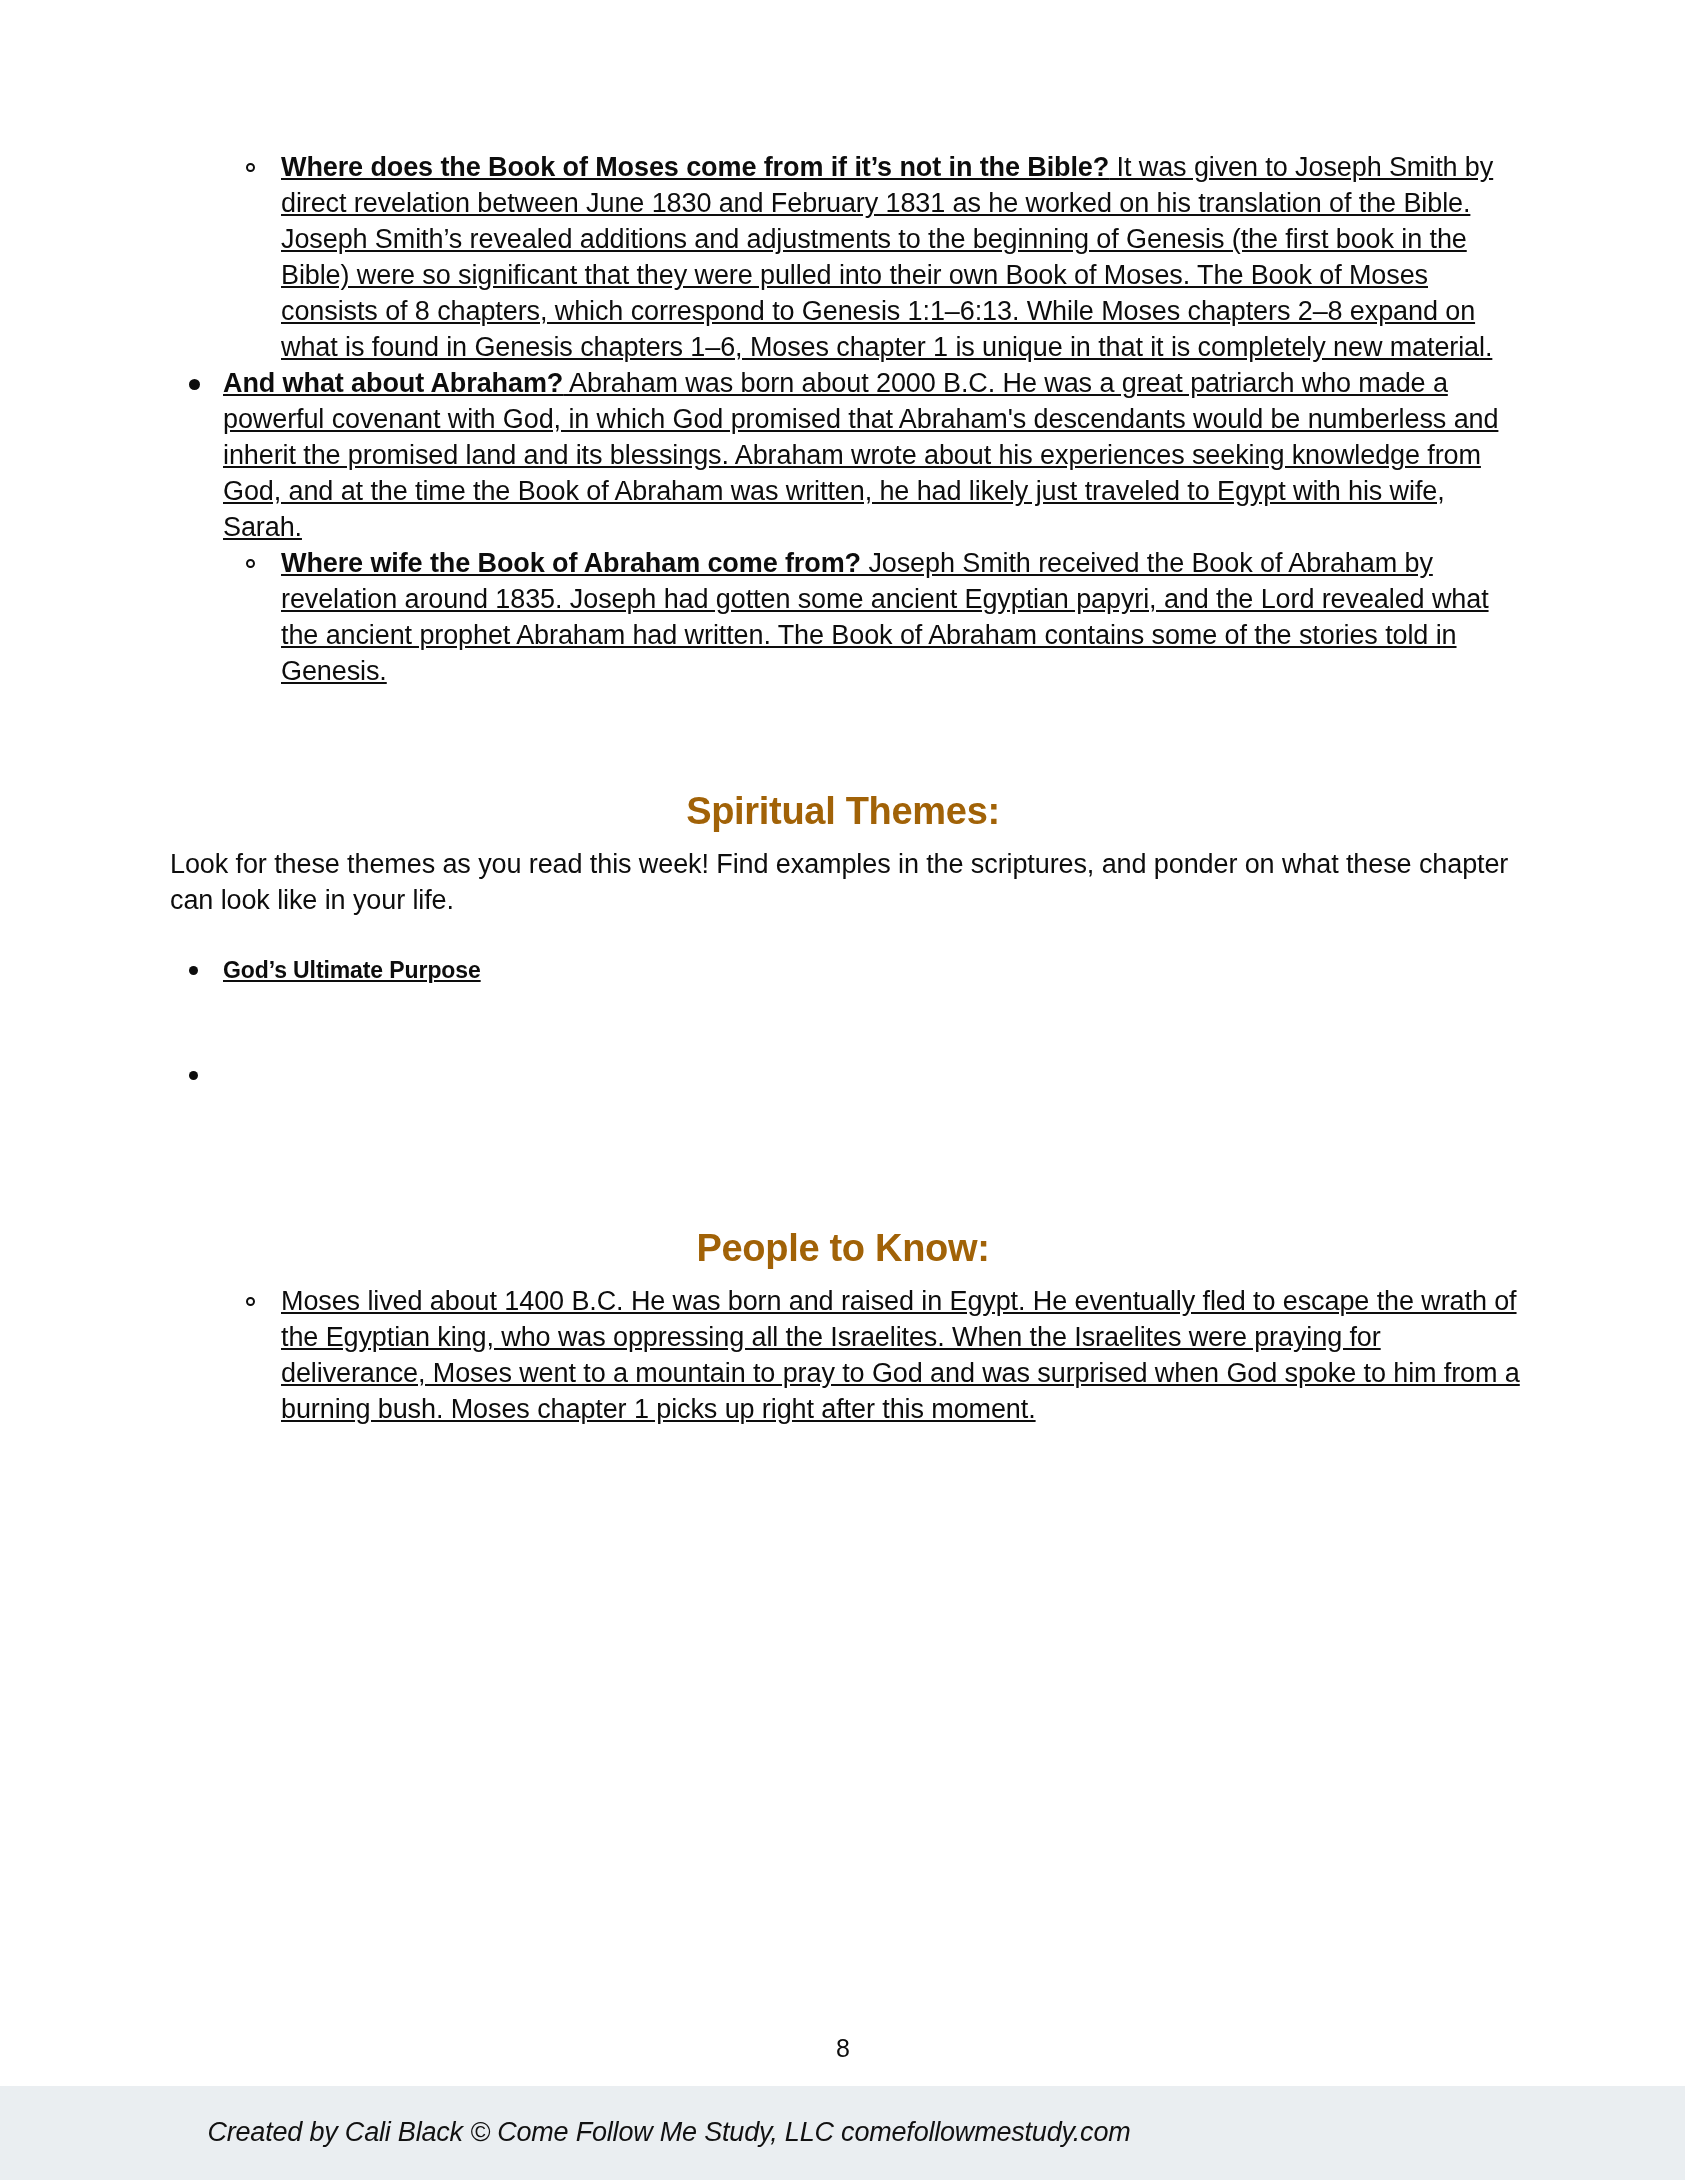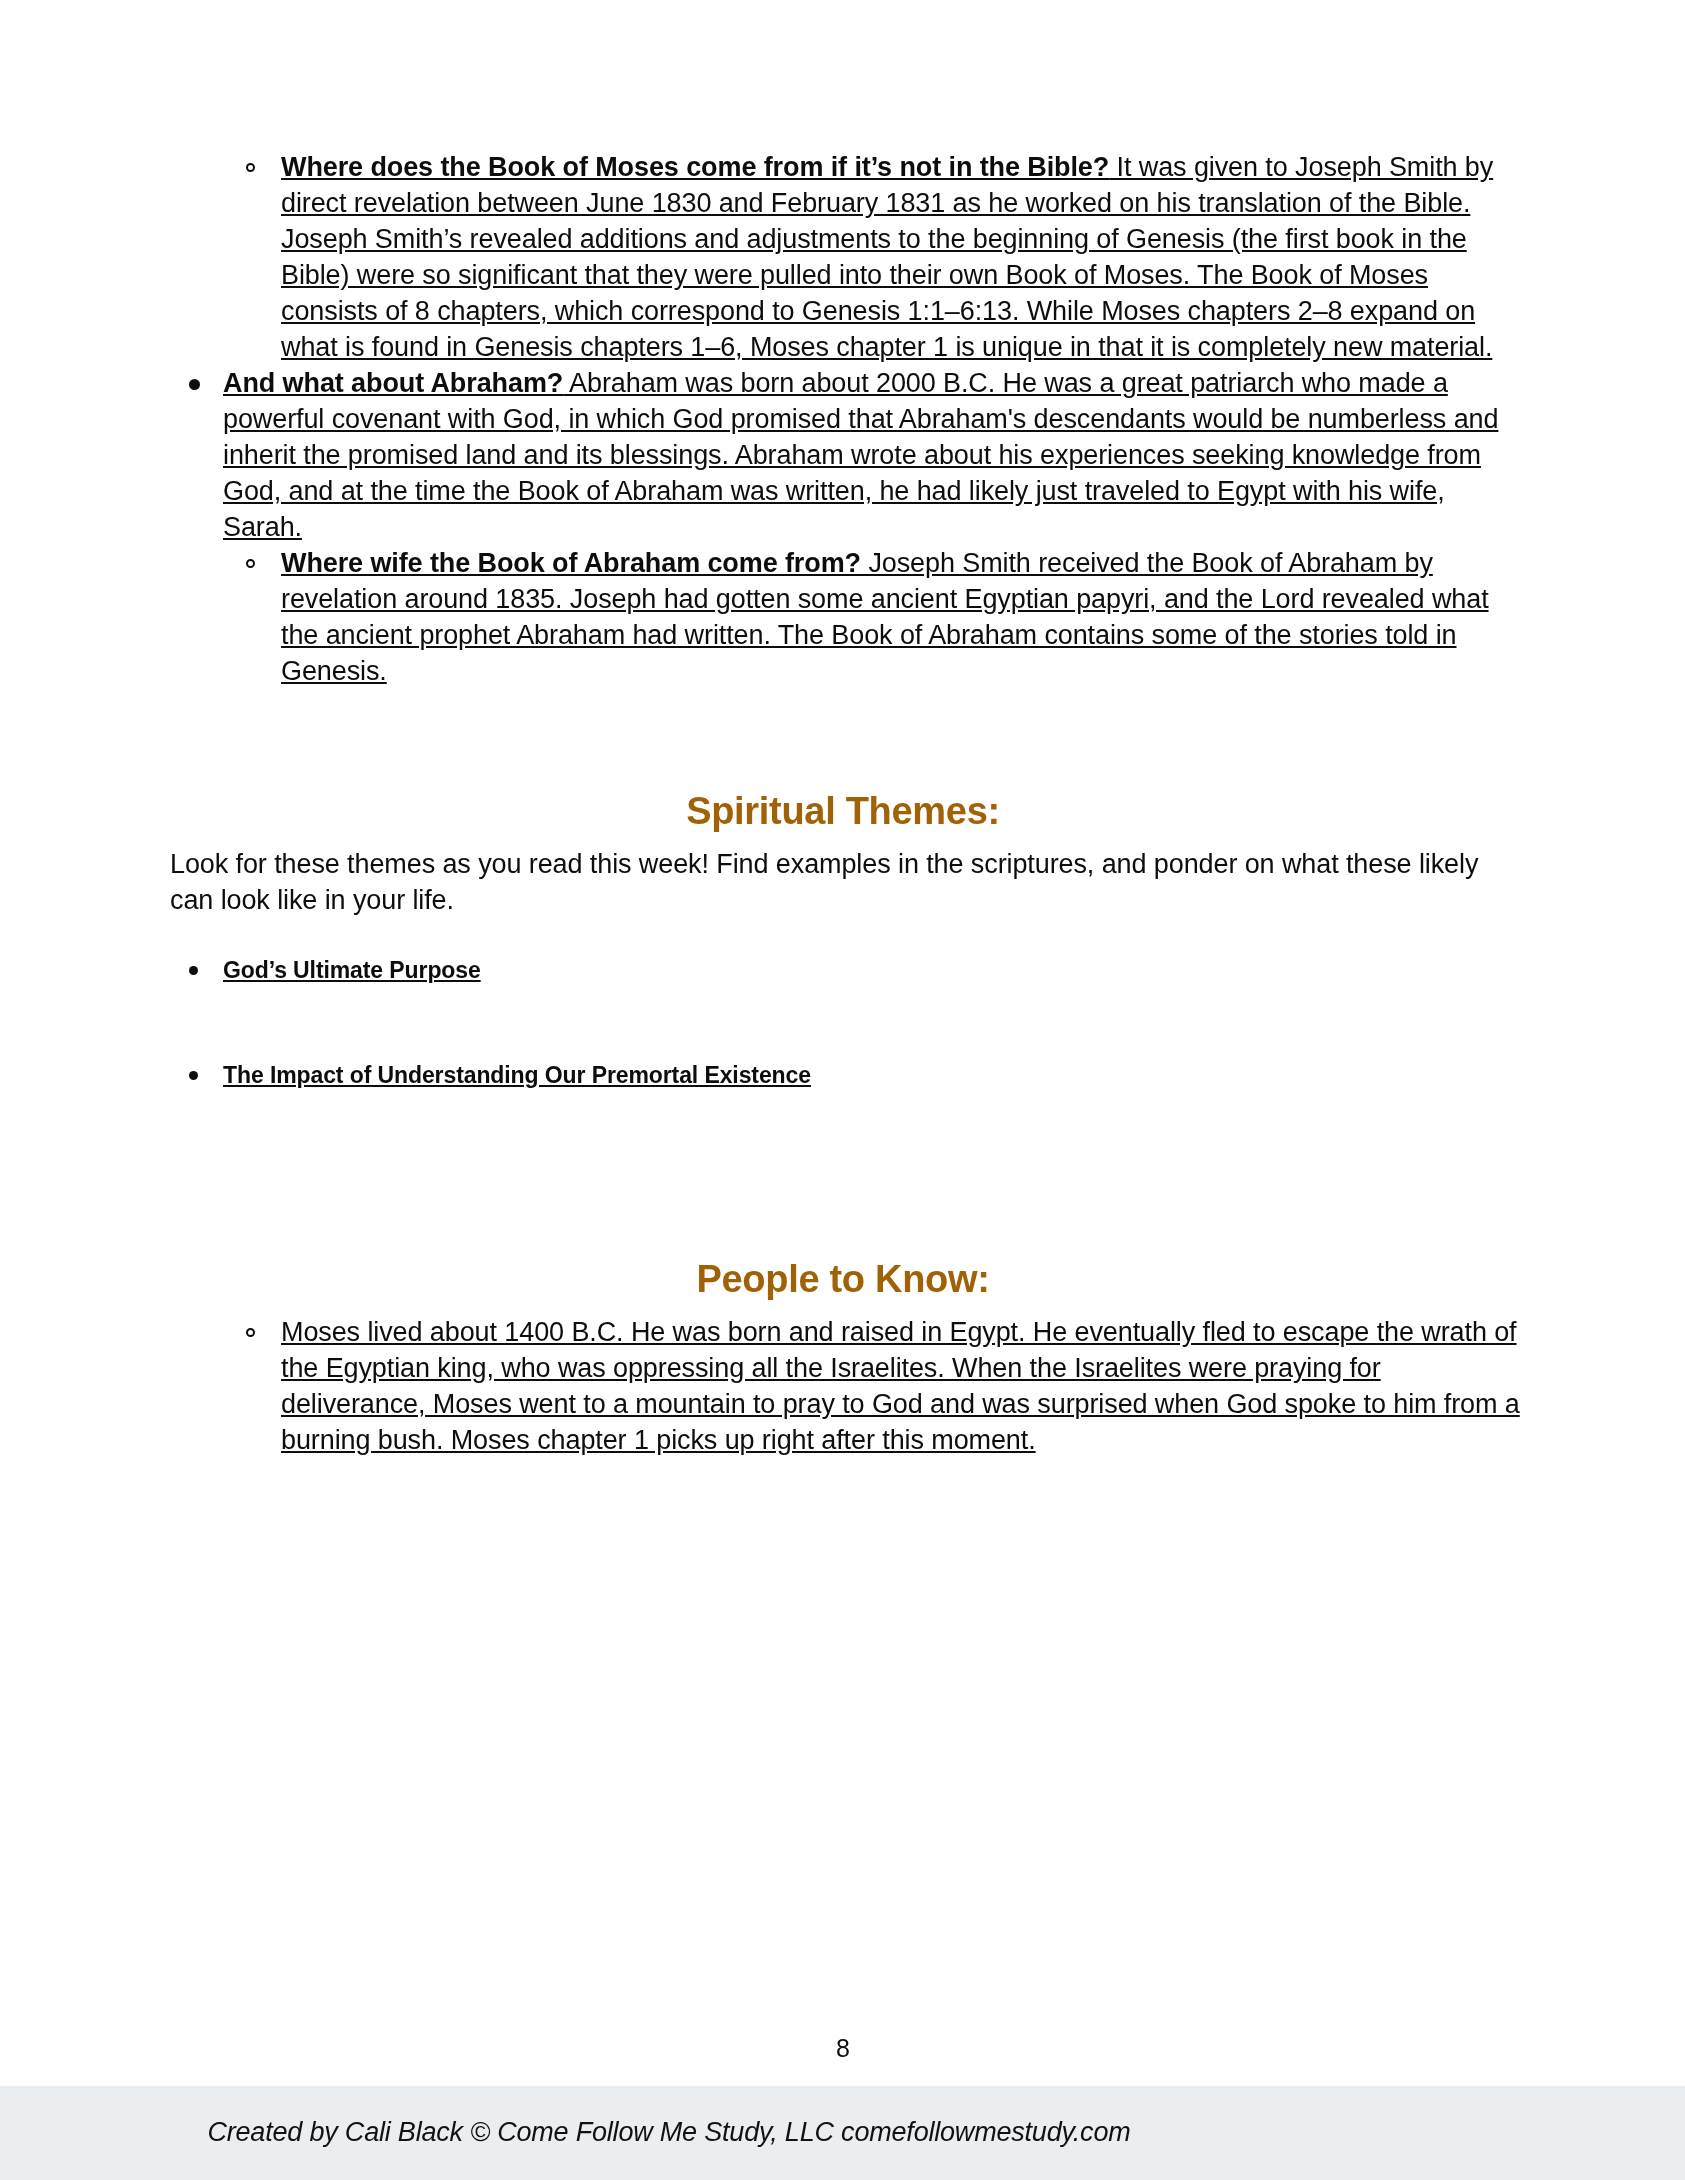--- a/index.html
+++ b/index.html
@@ -193,37 +193,36 @@
       </li>
 
     </ul>
 
     <div class="gap-xl"></div>
 
     <div class="section-heading">Spiritual Themes:</div>
 
     <div class="gap-sm"></div>
 
-    <div class="intro">Look for these themes as you read this week! Find examples in the scriptures, and ponder on what these likely can look like in your life.</div>
+    <div class="intro">Look for these themes as you read this week! Find examples in the scriptures, and ponder on what these chapter can look like in your life.</div>
 
     <div class="gap-md"></div>
 
     <ul class="lvl1">
       <li class="item b1 mini">
         <div class="row mini-text">
           <span class="marker"></span>
           <span>God’s Ultimate Purpose</span>
         </div>
       </li>
       <div class="gap-md"></div>
       <div class="gap-md"></div>
       <li class="item b1 mini">
         <div class="row mini-text">
           <span class="marker"></span>
-          <span>The Impact of Understanding Our Premortal Existence</span>
         </div>
       </li>
     </ul>
 
     <div class="gap-xl"></div>
     <div class="gap-lg"></div>
 
     <div class="section-heading">People to Know:</div>
 
     <div class="gap-sm"></div>

